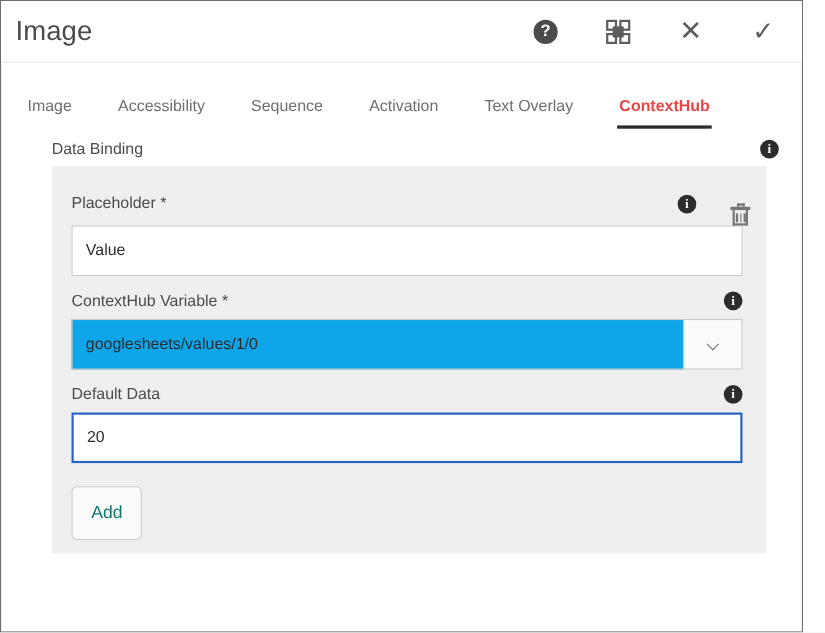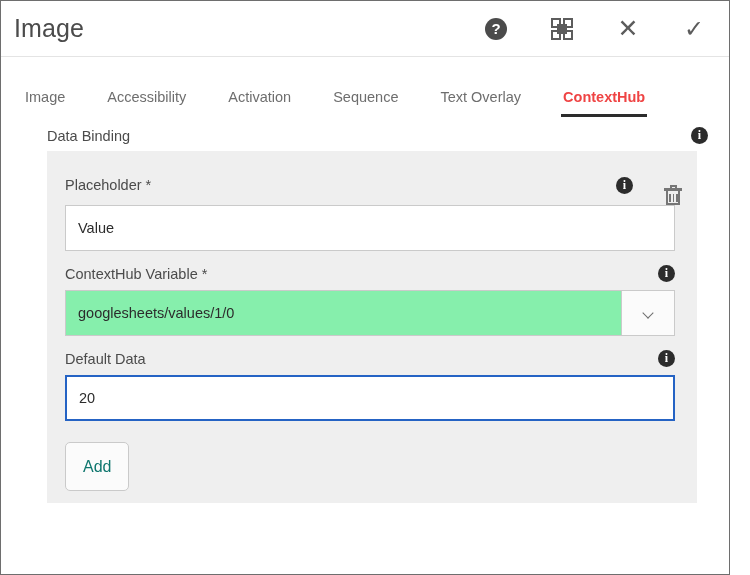--- a/index.html
+++ b/index.html
@@ -274,21 +274,21 @@
     width: 100%;
     height: 46px;
     box-sizing: border-box;
   }
   .select-value {
     flex: 1 1 auto;
     box-sizing: border-box;
     height: 46px;
     border: 1px solid #cacaca;
     border-right: none;
-    background: #86efac;
+    background: #0ea5e9;
     font-size: 14.5px;
     color: #2c2c2c;
     padding: 0 12px;
     display: flex;
     align-items: center;
     cursor: text;
     font-family: "Liberation Sans", sans-serif;
     outline: none;
   }
   .select-arrow {
@@ -364,22 +364,22 @@
       <button class="hdr-btn">
         <span class="glyph-check">✓</span>
       </button>
 
     </div>
   </div>
 
   <div class="tabbar">
     <button class="tab">Image</button>
     <button class="tab">Accessibility</button>
+    <button class="tab">Sequence</button>
     <button class="tab">Activation</button>
-    <button class="tab">Sequence</button>
     <button class="tab">Text Overlay</button>
     <button class="tab active">ContextHub</button>
   </div>
 
   <div class="body-area">
 
     <div class="section-head">
       <span class="section-title">Data Binding</span>
       <span class="info-icon">i</span>
     </div>

